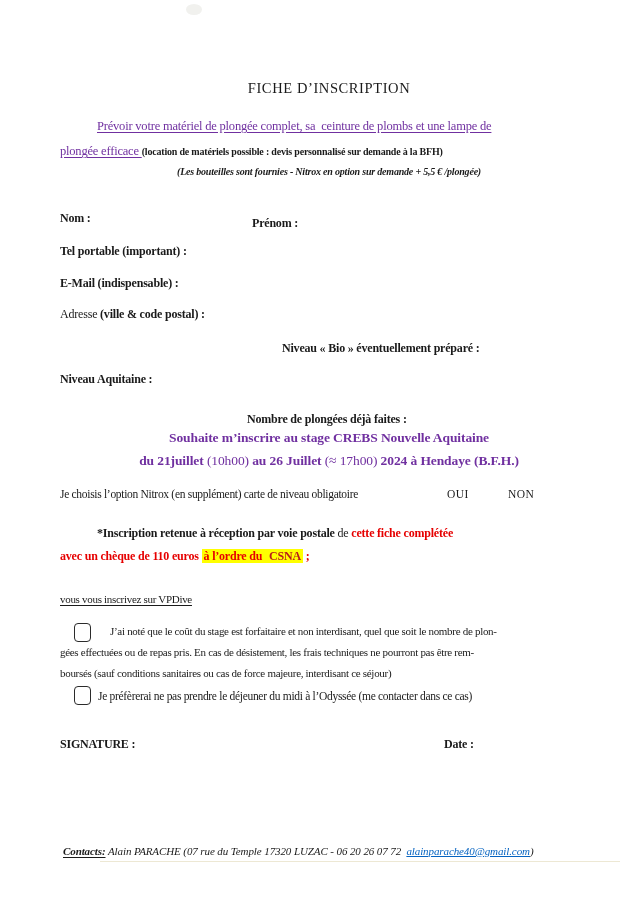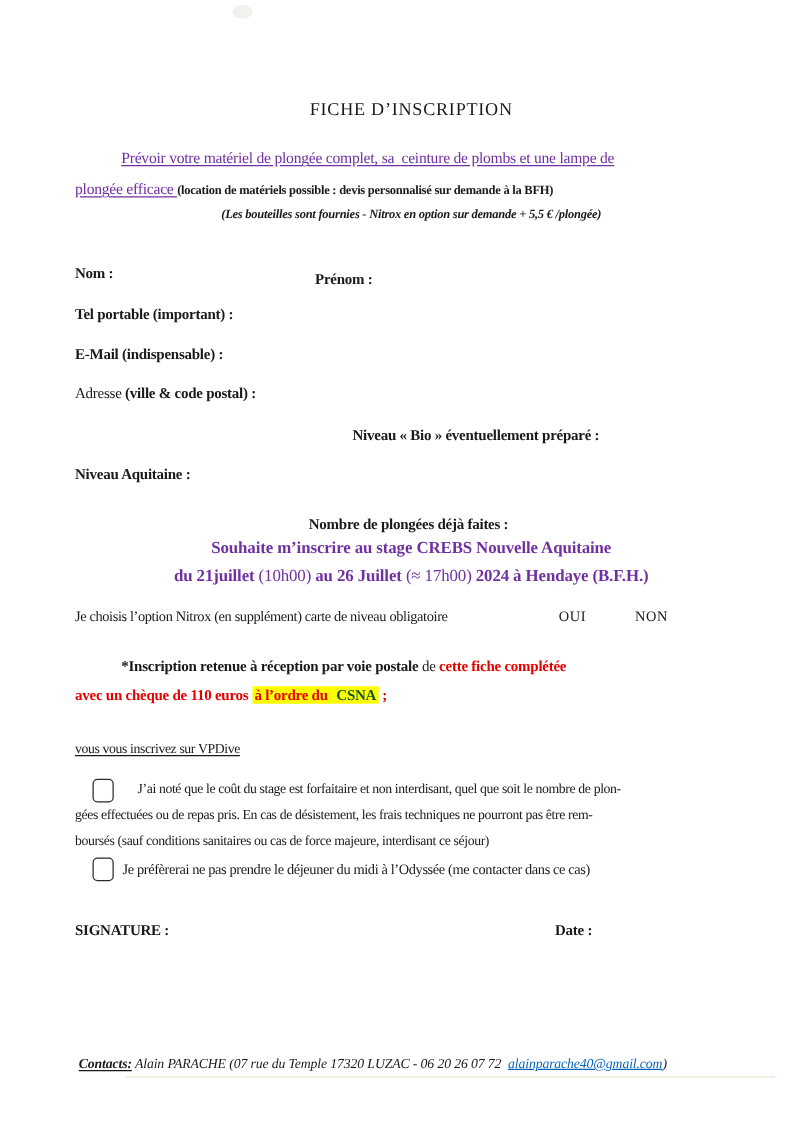--- a/index.html
+++ b/index.html
@@ -74,21 +74,21 @@
   </div>
 
   <div class="t body-s" style="top:487px;left:60px;font-size:11.5px;">Je choisis l’option Nitrox (en supplément) carte de niveau obligatoire</div>
   <div class="t" style="top:487px;left:447px;font-size:11.5px;letter-spacing:0.5px;">OUI</div>
   <div class="t" style="top:487px;left:508px;font-size:11.5px;letter-spacing:0.5px;">NON</div>
 
   <div class="t" style="top:526px;left:97px;text-align:center;">
     <span class="pay">*Inscription retenue à réception par voie postale</span><span style="font-size:12px;"> de </span><span class="pay red">cette fiche complétée</span>
   </div>
   <div class="t" style="top:549px;left:60px;">
-    <span class="pay red">avec un chèque de 110 euros </span><span class="pay red hl">à l’ordre du </span><span class="pay hl" style="color:#14532d;">CSNA</span><span class="pay red"> ;</span>
+    <span class="pay red">avec un chèque de 110 euros </span><span class="pay red hl">à l’ordre du </span><span class="pay hl" style="color:#b91c1c;">CSNA</span><span class="pay red"> ;</span>
   </div>
 
   <div class="t body-s u" style="top:593px;left:60px;">vous vous inscrivez sur VPDive</div>
 
   <div class="checkbox" style="top:623px;left:74px;"></div>
   <div class="t body-s" style="top:625px;left:110px;">J’ai noté que le coût du stage est forfaitaire et non interdisant, quel que soit le nombre de plon-</div>
   <div class="t body-s" style="top:646px;left:60px;">gées effectuées ou de repas pris. En cas de désistement, les frais techniques ne pourront pas être rem-</div>
   <div class="t body-s" style="top:667px;left:60px;">boursés (sauf conditions sanitaires ou cas de force majeure, interdisant ce séjour)</div>
 
   <div class="checkbox" style="top:686px;left:74px;"></div>

